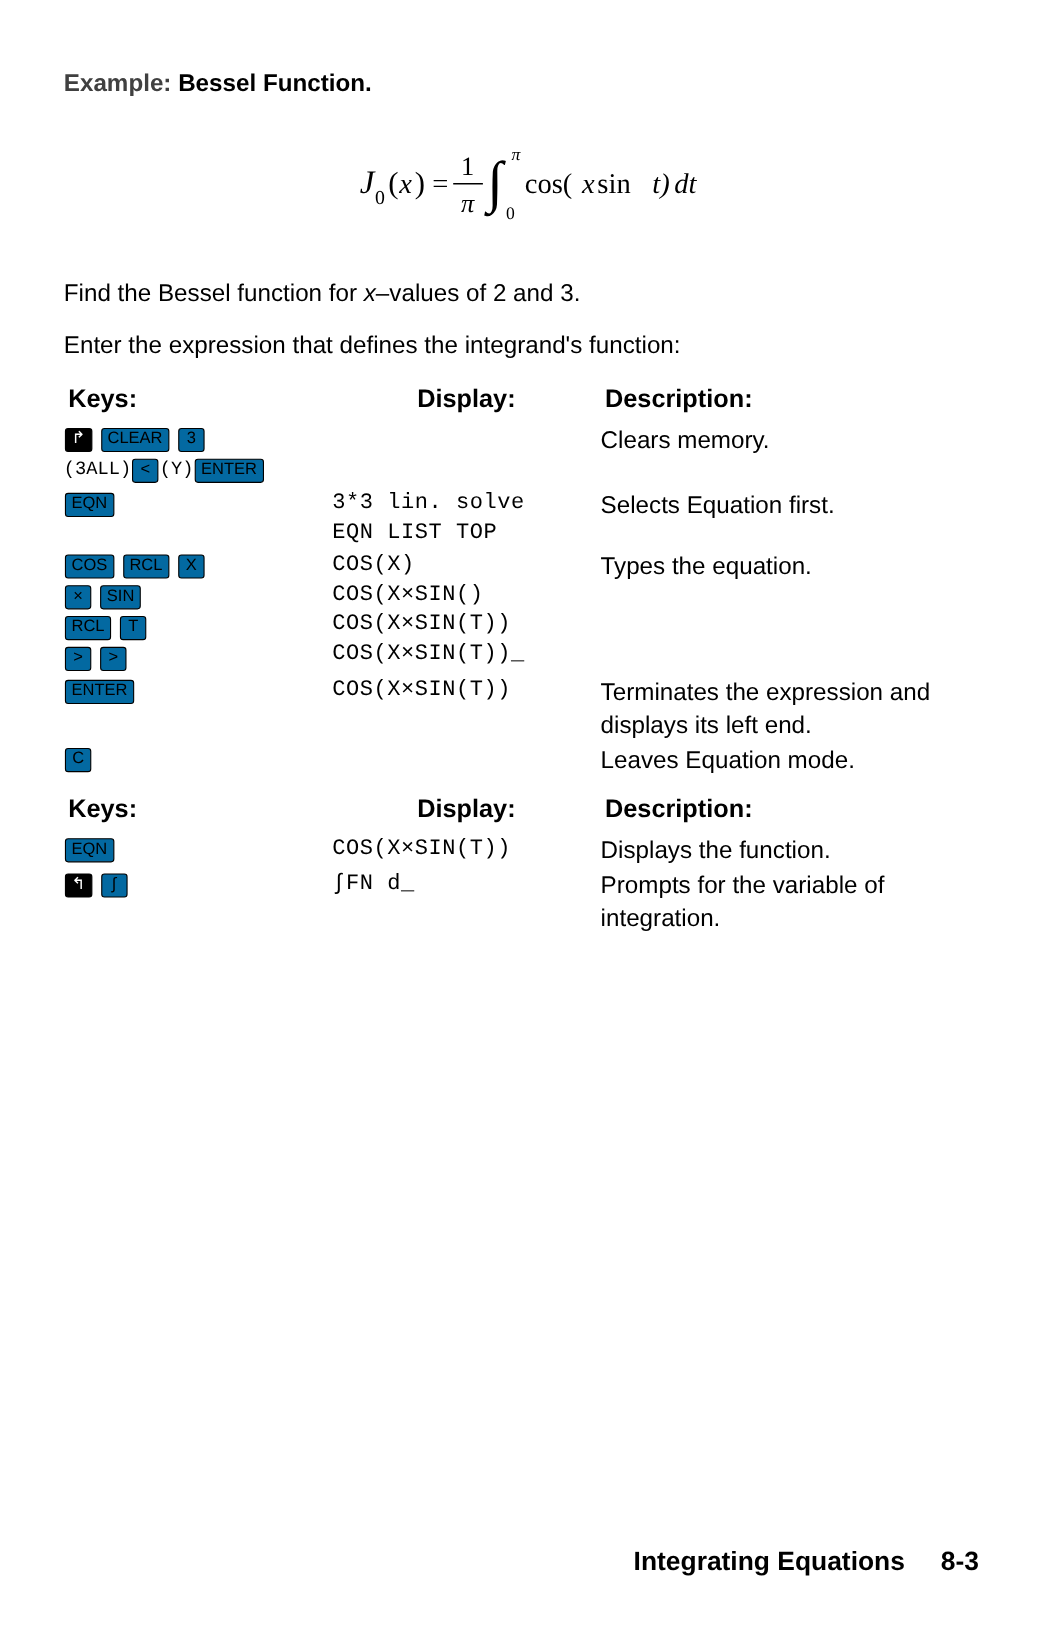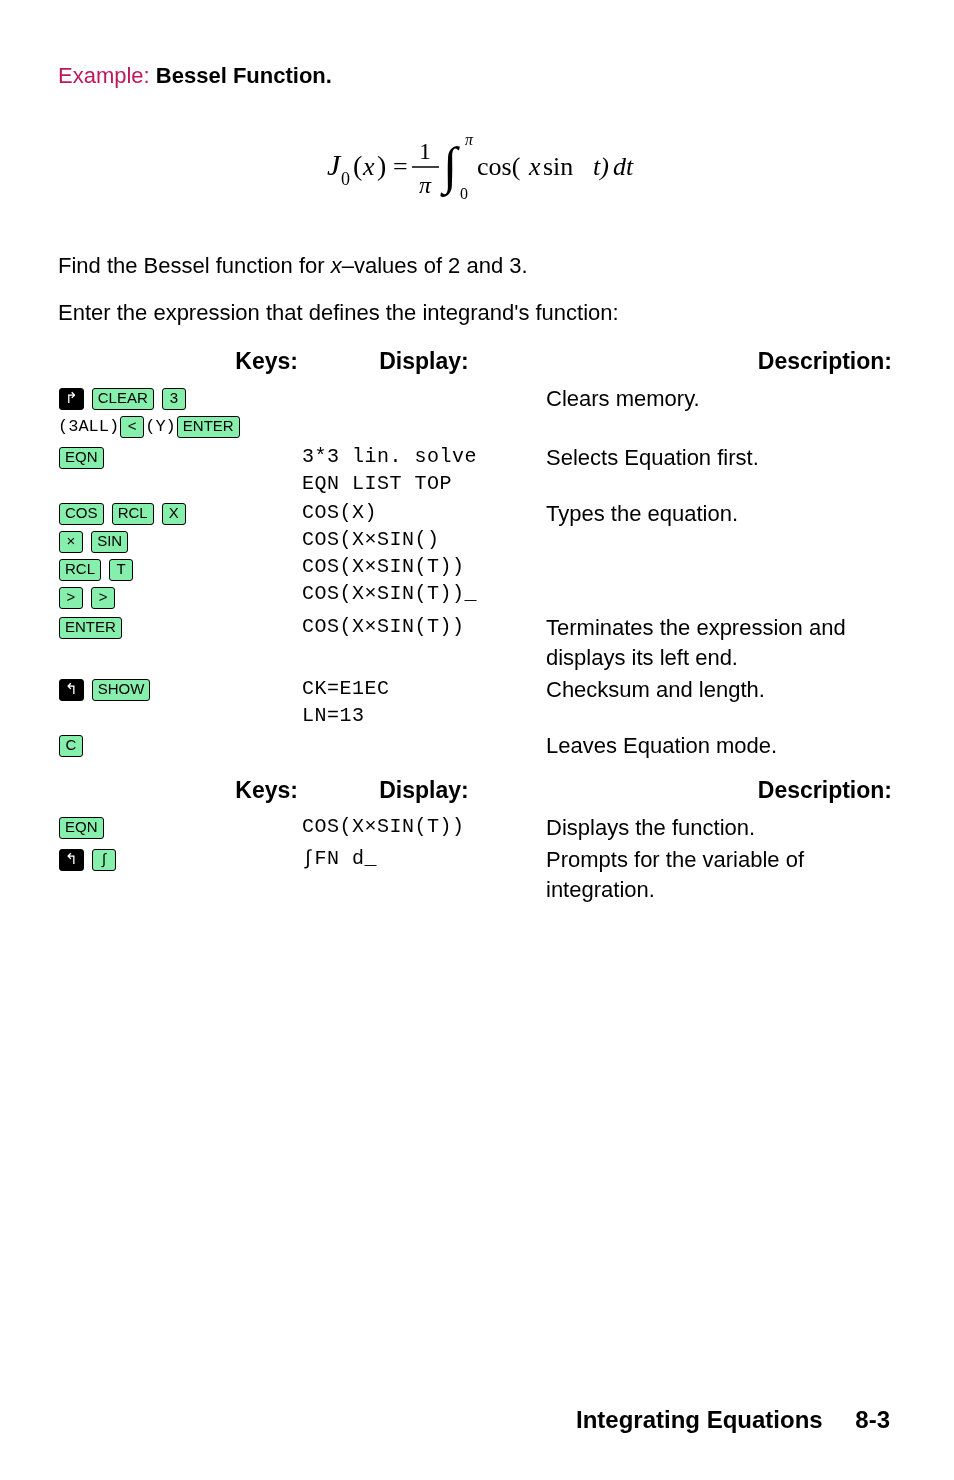--- a/index.html
+++ b/index.html
@@ -15,22 +15,22 @@
     box-sizing: border-box;
     min-height: 1480px;
     position: relative;
   }
   .ex-line {
     margin-bottom: 10px;
     font-size: 22px;
     line-height: 1.3;
   }
   .ex-label {
-    color: #be185d;
-    font-weight: normal;
+    color: #404040;
+    font-weight: bold;
   }
   .ex-title {
     font-weight: bold;
   }
   p.body {
     font-size: 22px;
     line-height: 1.35;
     margin: 6px 0 18px 0;
   }
   .formula {
@@ -49,22 +49,22 @@
     border-collapse: collapse;
     margin-top: 14px;
     font-size: 22px;
   }
   table.keytable th {
     font-weight: bold;
     text-align: center;
     padding: 2px 4px 8px 4px;
     font-size: 23px;
   }
-  table.keytable th:first-child { text-align: right; }
-  table.keytable th:nth-child(3) { text-align: right; }
+  table.keytable th:first-child { text-align: left; }
+  table.keytable th:nth-child(3) { text-align: left; }
   table.keytable td {
     vertical-align: top;
     padding: 1px 4px 1px 0;
     line-height: 1.35;
   }
   td.keys { width: 240px; }
   td.disp {
     width: 240px;
     font-family: "Courier New", monospace;
     letter-spacing: 0.5px;
@@ -76,21 +76,21 @@
     display: inline-block;
     border: 1.5px solid #000;
     border-radius: 3px;
     padding: 0 5px;
     font-family: Arial, sans-serif;
     font-size: 15px;
     line-height: 18px;
     height: 20px;
     vertical-align: middle;
     margin: 1px 1px;
-    background: #86efac;
+    background: #0369a1;
     text-align: center;
     min-width: 12px;
   }
   .key.black {
     background: #000;
     color: #fff;
     border-color: #000;
   }
   .rawtxt {
     font-family: "Courier New", monospace;
@@ -212,31 +212,20 @@
     </tr>
 
     <tr>
       <td class="keys">
         <div class="kline"><span class="key">ENTER</span></div>
       </td>
       <td class="disp">COS(X×SIN(T))</td>
       <td class="desc">Terminates the expression and displays its left end.</td>
     </tr>
 
-    <tr>
-      <td class="keys">
-        <div class="kline">
-          <span class="key black">↰</span>
-          <span class="key">SHOW</span>
-        </div>
-      </td>
-      <td class="disp"><span>CK=E1EC</span>
-<span>LN=13</span></td>
-      <td class="desc">Checksum and length.</td>
-    </tr>
 
     <tr>
       <td class="keys">
         <div class="kline"><span class="key">C</span></div>
       </td>
       <td class="disp"></td>
       <td class="desc">Leaves Equation mode.</td>
     </tr>
   </tbody>
     </table>

